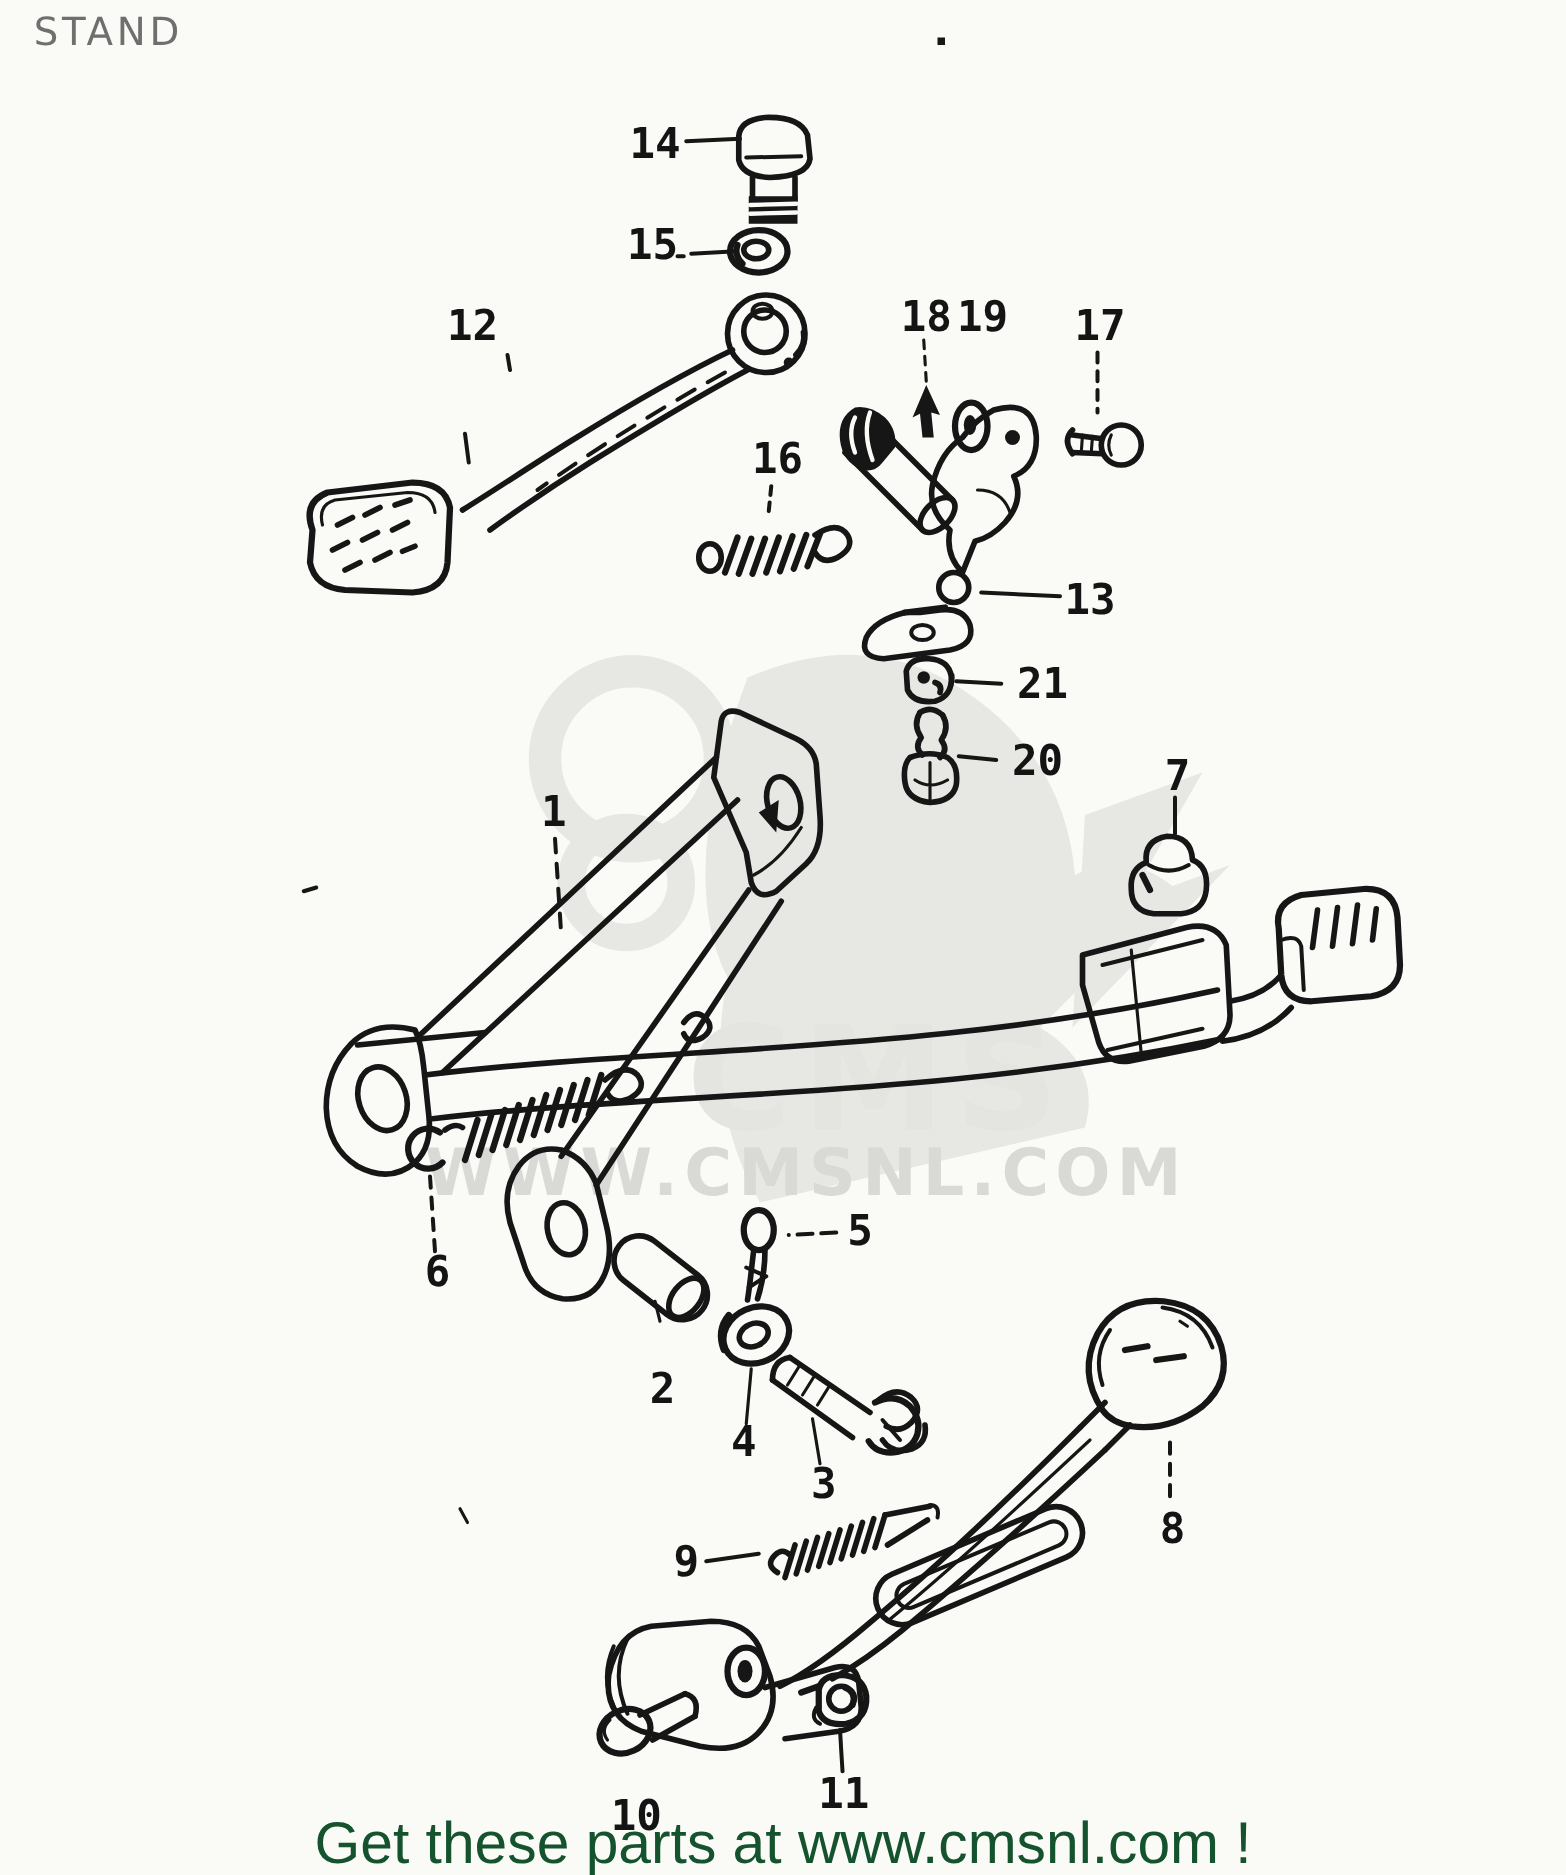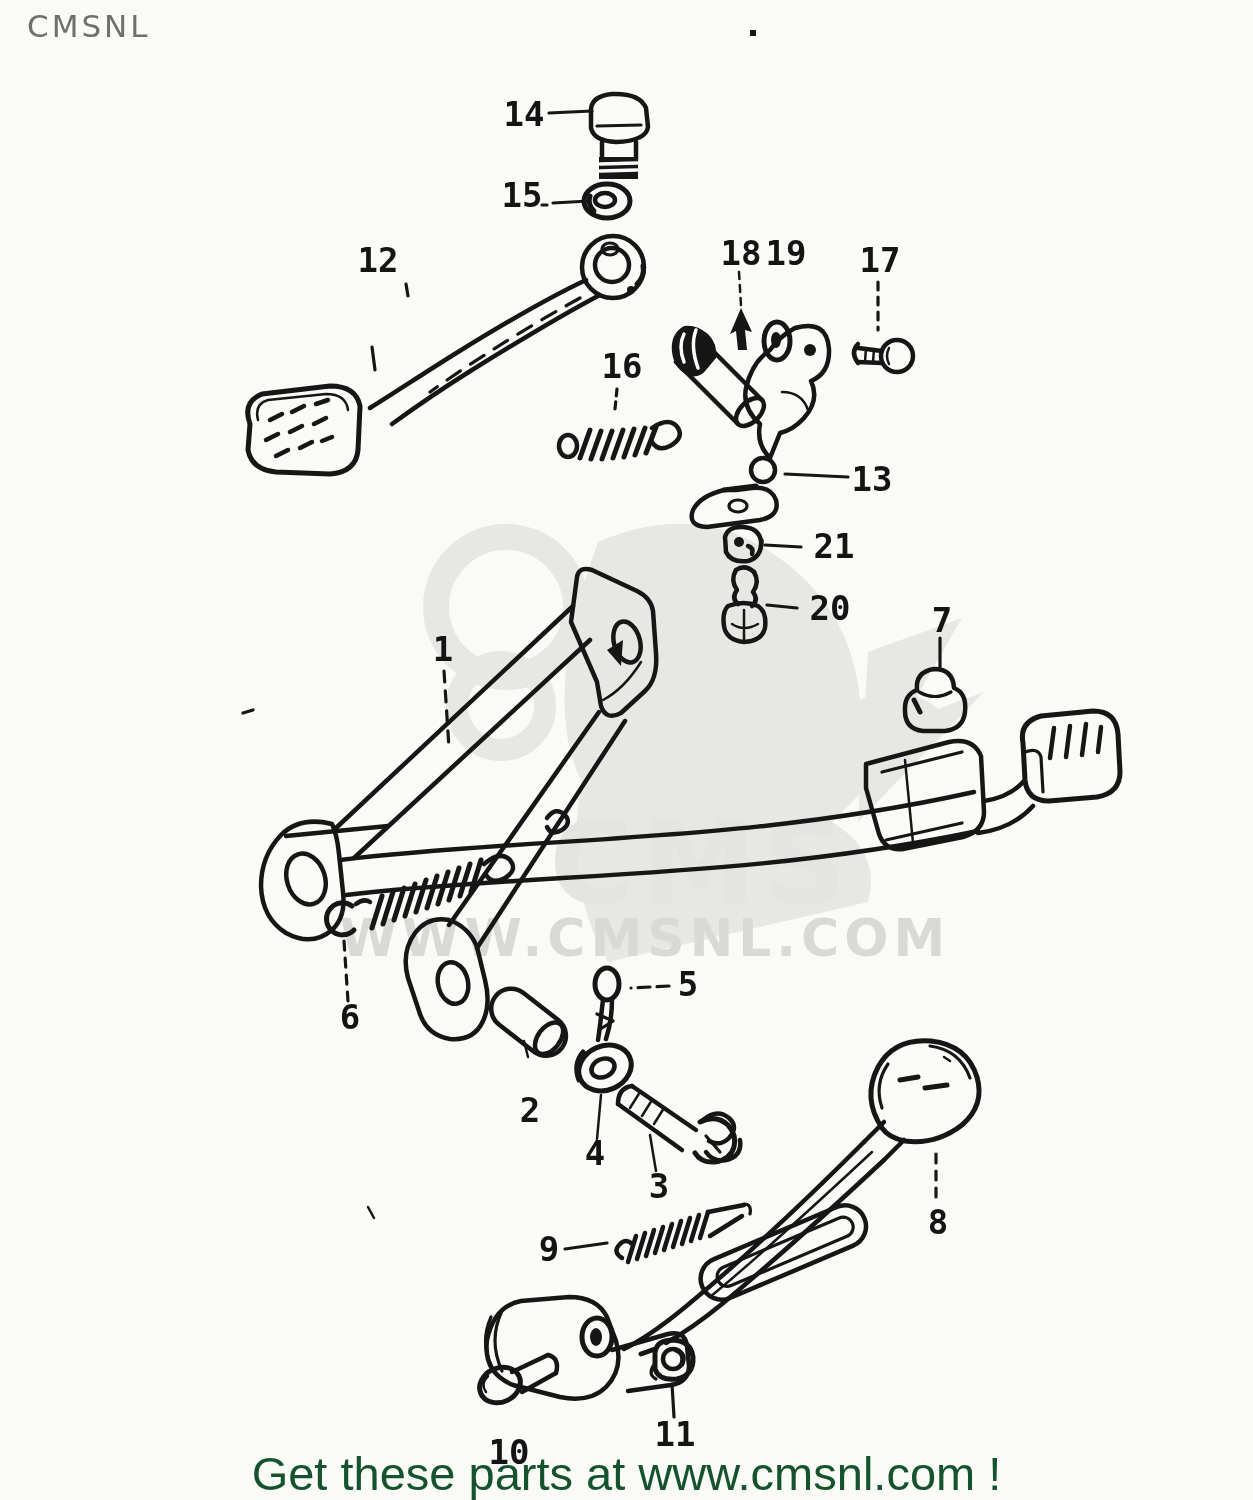--- a/index.html
+++ b/index.html
@@ -39,21 +39,21 @@
   }
   .wm{fill:#e7e7e3;stroke:none;}
   .wm-ring{fill:none;stroke:#e7e7e3;}
   .wm-text{font-family:"DejaVu Sans",sans-serif;font-weight:bold;text-anchor:middle;}
 </style>
 </head>
 <body>
 
 <div class="canvas">
 
-  <div class="page-title">CMSNL</div>
+  <div class="page-title">STAND</div>
 
   <svg class="diagram" width="1253" height="1500" viewBox="0 0 1253 1500">
 
     <g>
       <circle class="wm-ring" cx="506" cy="607" r="70" stroke-width="26"></circle>
       <circle class="wm-ring" cx="501" cy="706" r="44" stroke-width="22"></circle>
       <path class="wm" d="M598,542 Q700,498 782,560 Q852,612 860,700 Q902,678 942,712 L832,822 Q882,852 868,902 L608,962 Q562,882 582,782 Q540,700 598,542 Z"></path>
       <path class="wm" d="M868,652 L962,618 L902,722 L984,692 L858,822 Z"></path>
       <text class="wm-text" x="702" y="903" font-size="115" fill="#e4e4e0" letter-spacing="8">CMS</text>
       <text class="wm-text" x="645" y="956" font-size="52" fill="#d9d9d5" letter-spacing="5">WWW.CMSNL.COM</text>

